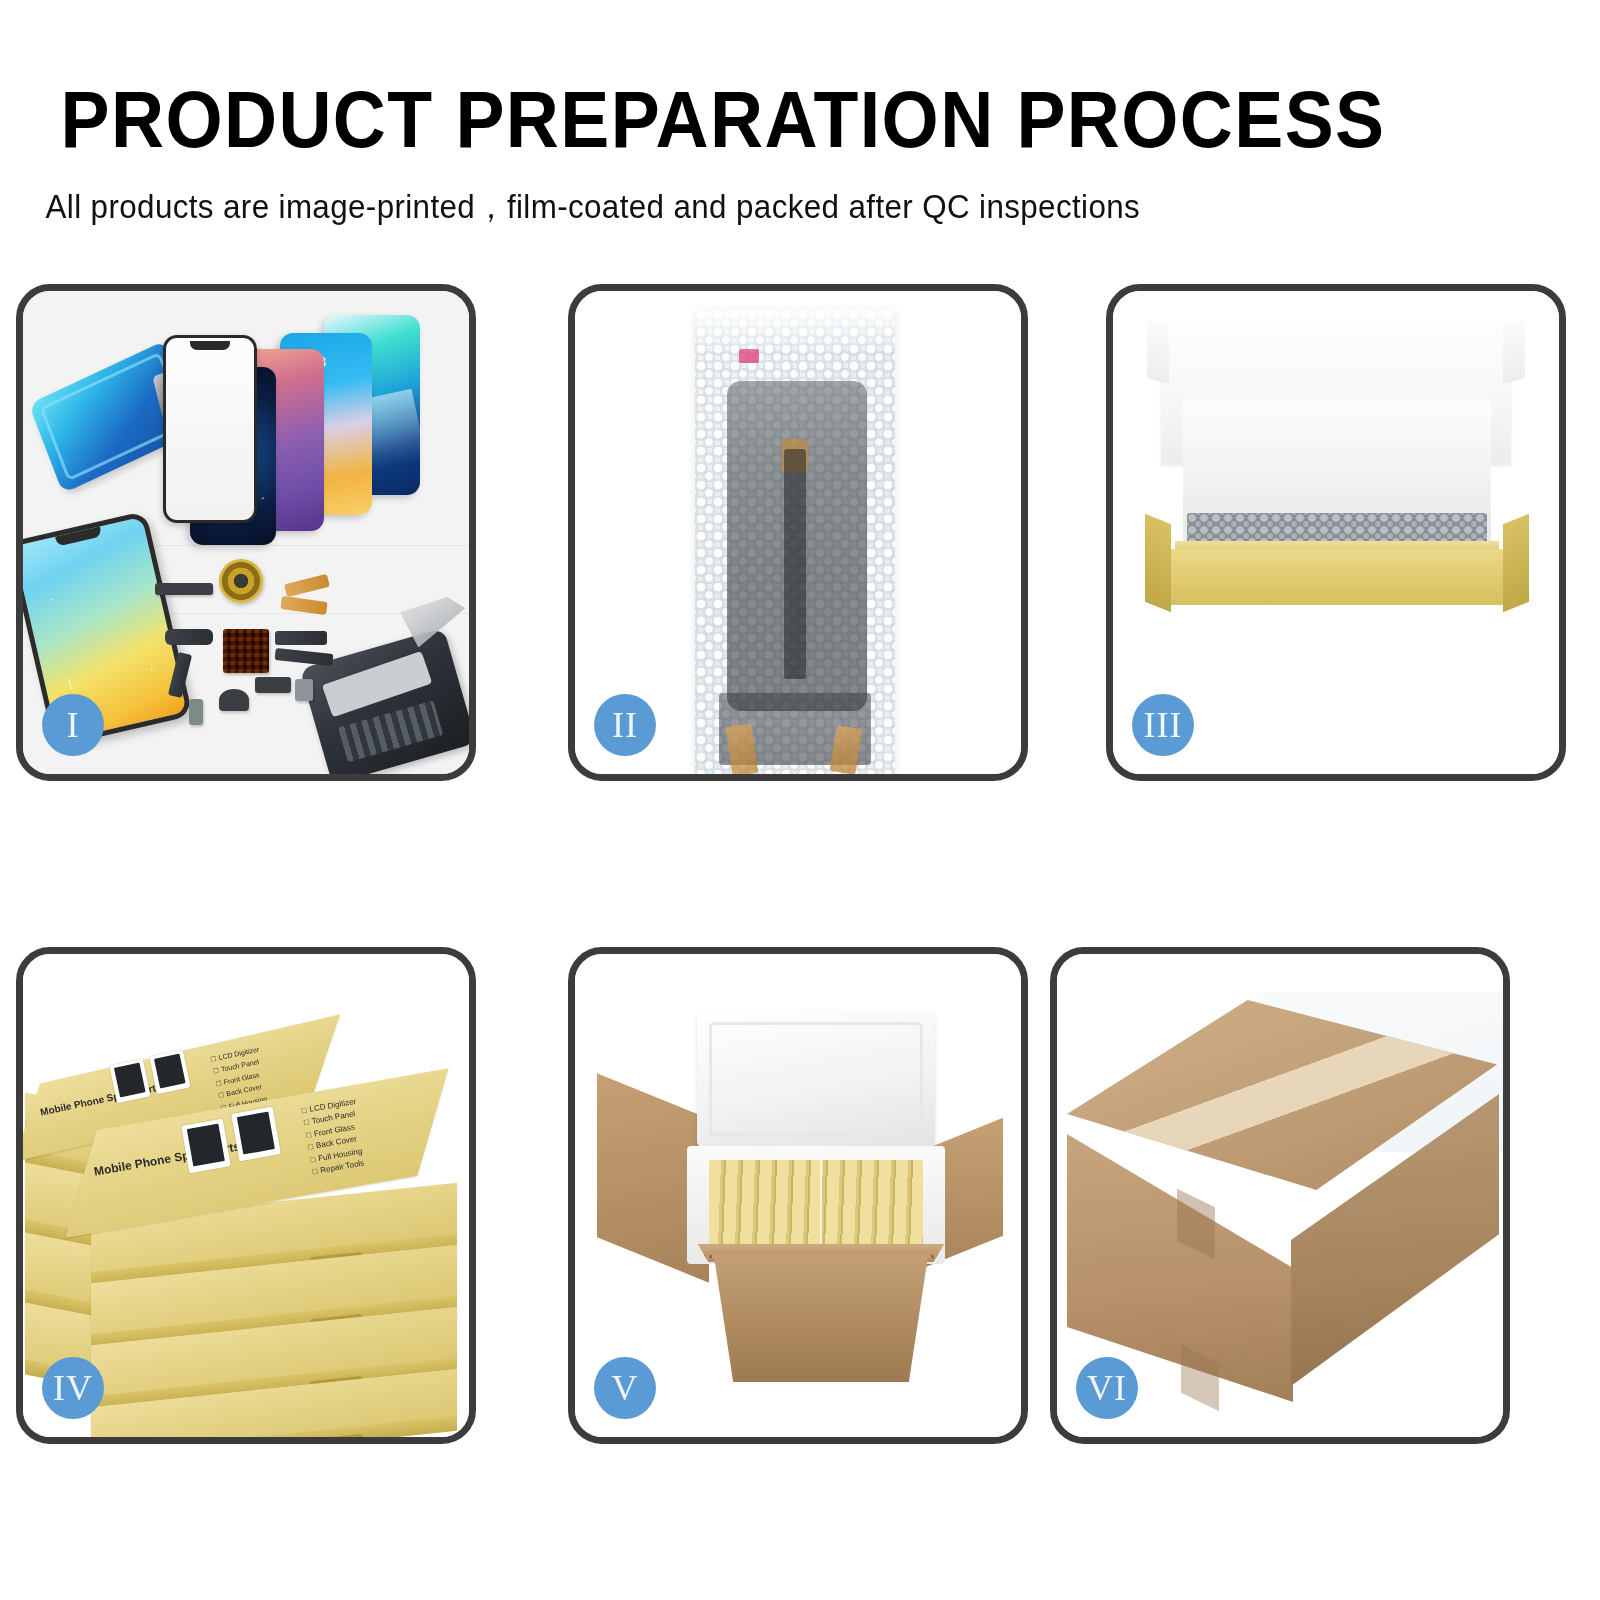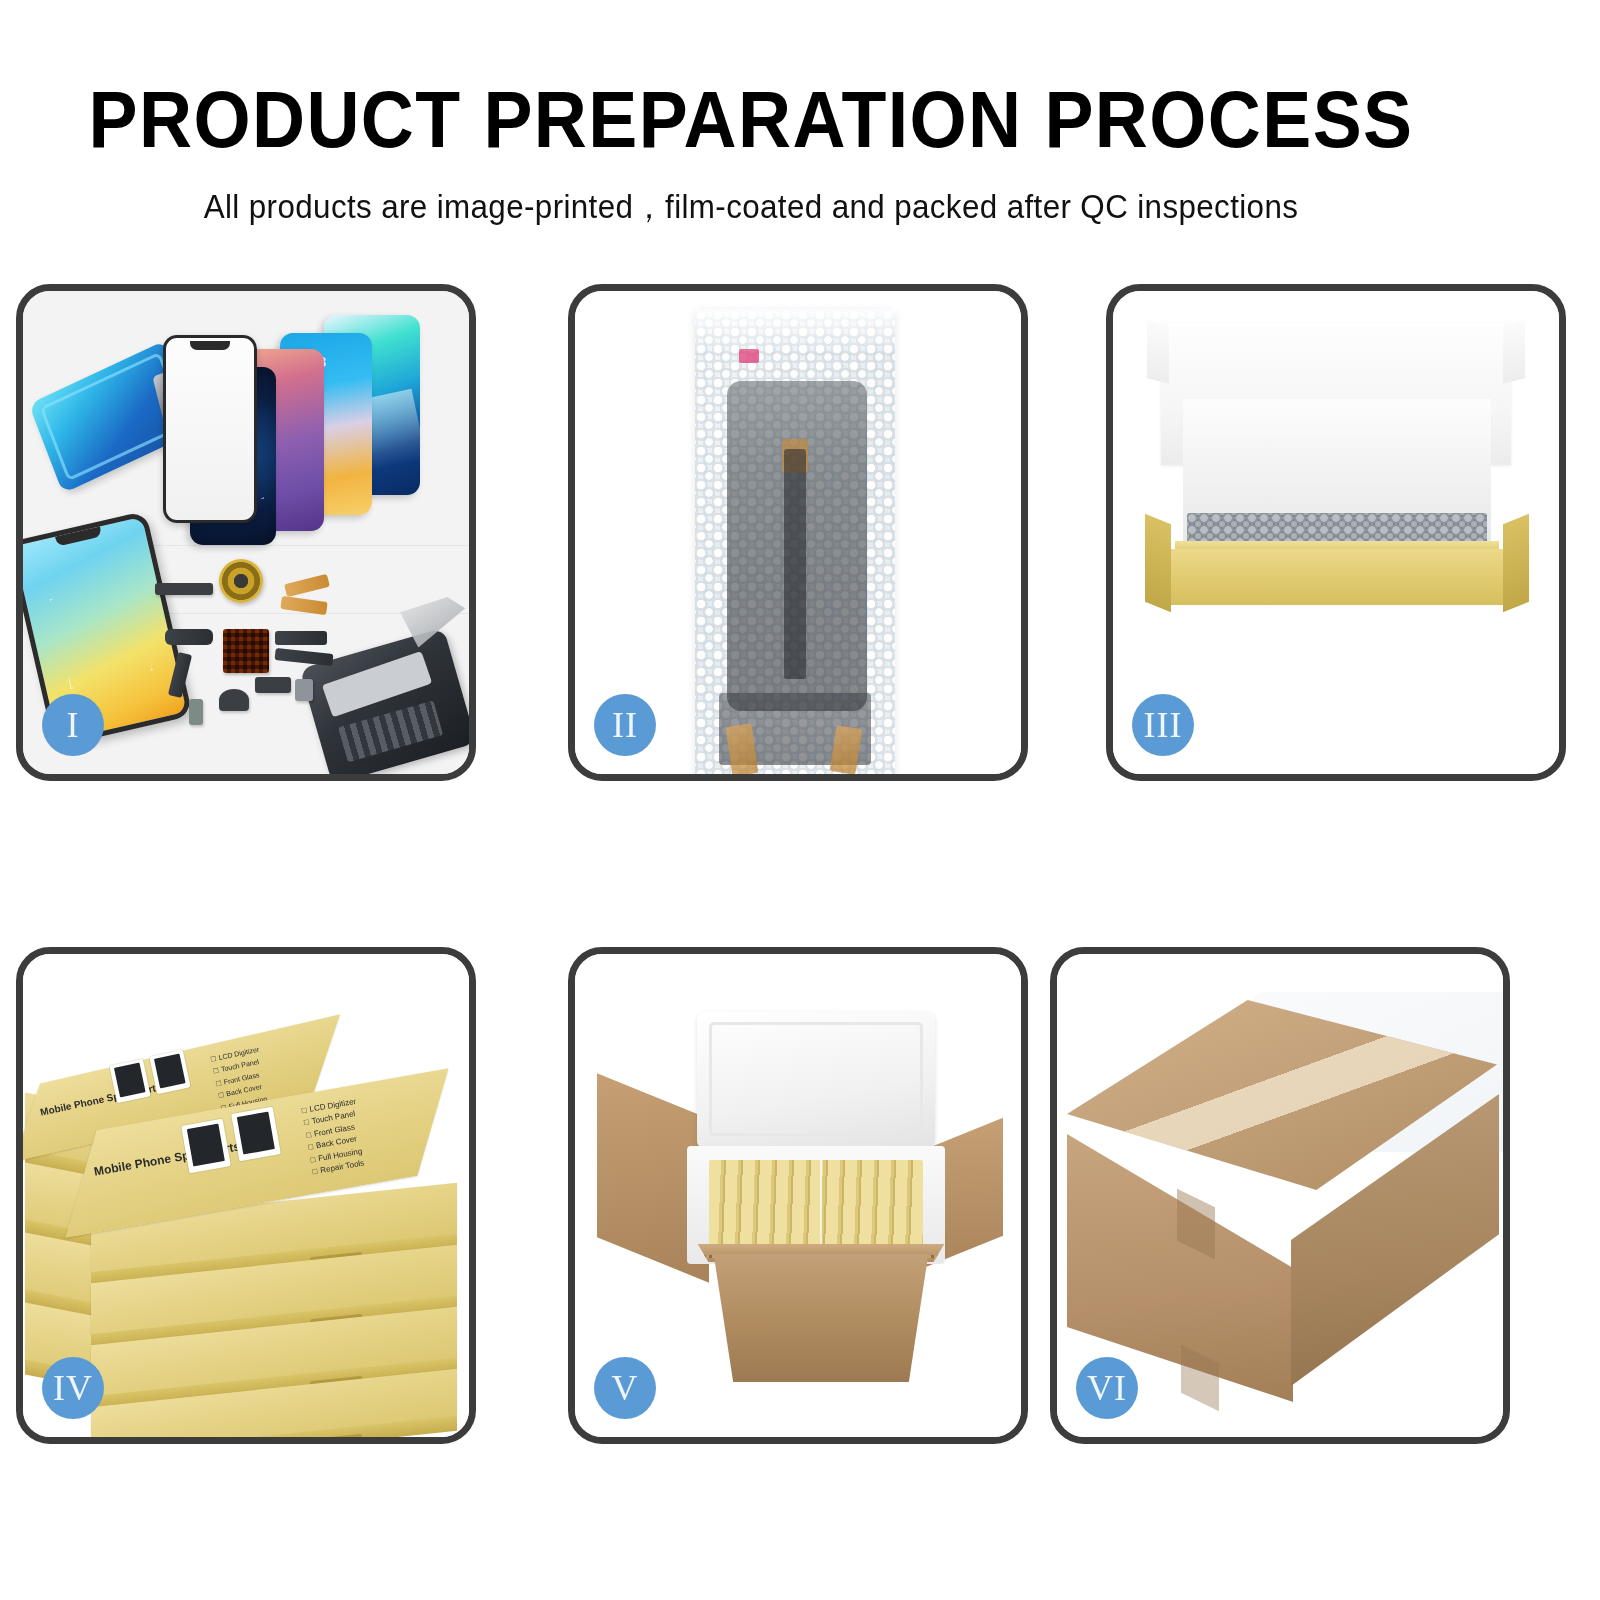--- a/index.html
+++ b/index.html
@@ -6,21 +6,21 @@
   body{
     width:1600px;height:1600px;
     background:#ffffff;
     font-family:"Liberation Sans", sans-serif;
     overflow:hidden;
     position:relative;
   }
   .page{position:relative;width:1600px;height:1600px;}
 
   
-  .header{position:absolute;left:0;top:0;width:1502px;text-align:center;}
+  .header{position:absolute;left:8px;top:0;width:1502px;text-align:left;}
   .title{
     font-family:"Liberation Sans", sans-serif;
     font-size:79px;
     font-weight:700;
     letter-spacing:1.5px;
     color:#000;
     margin:0;
     padding-top:80px;
     line-height:1.0;
     transform:scaleX(0.93);

